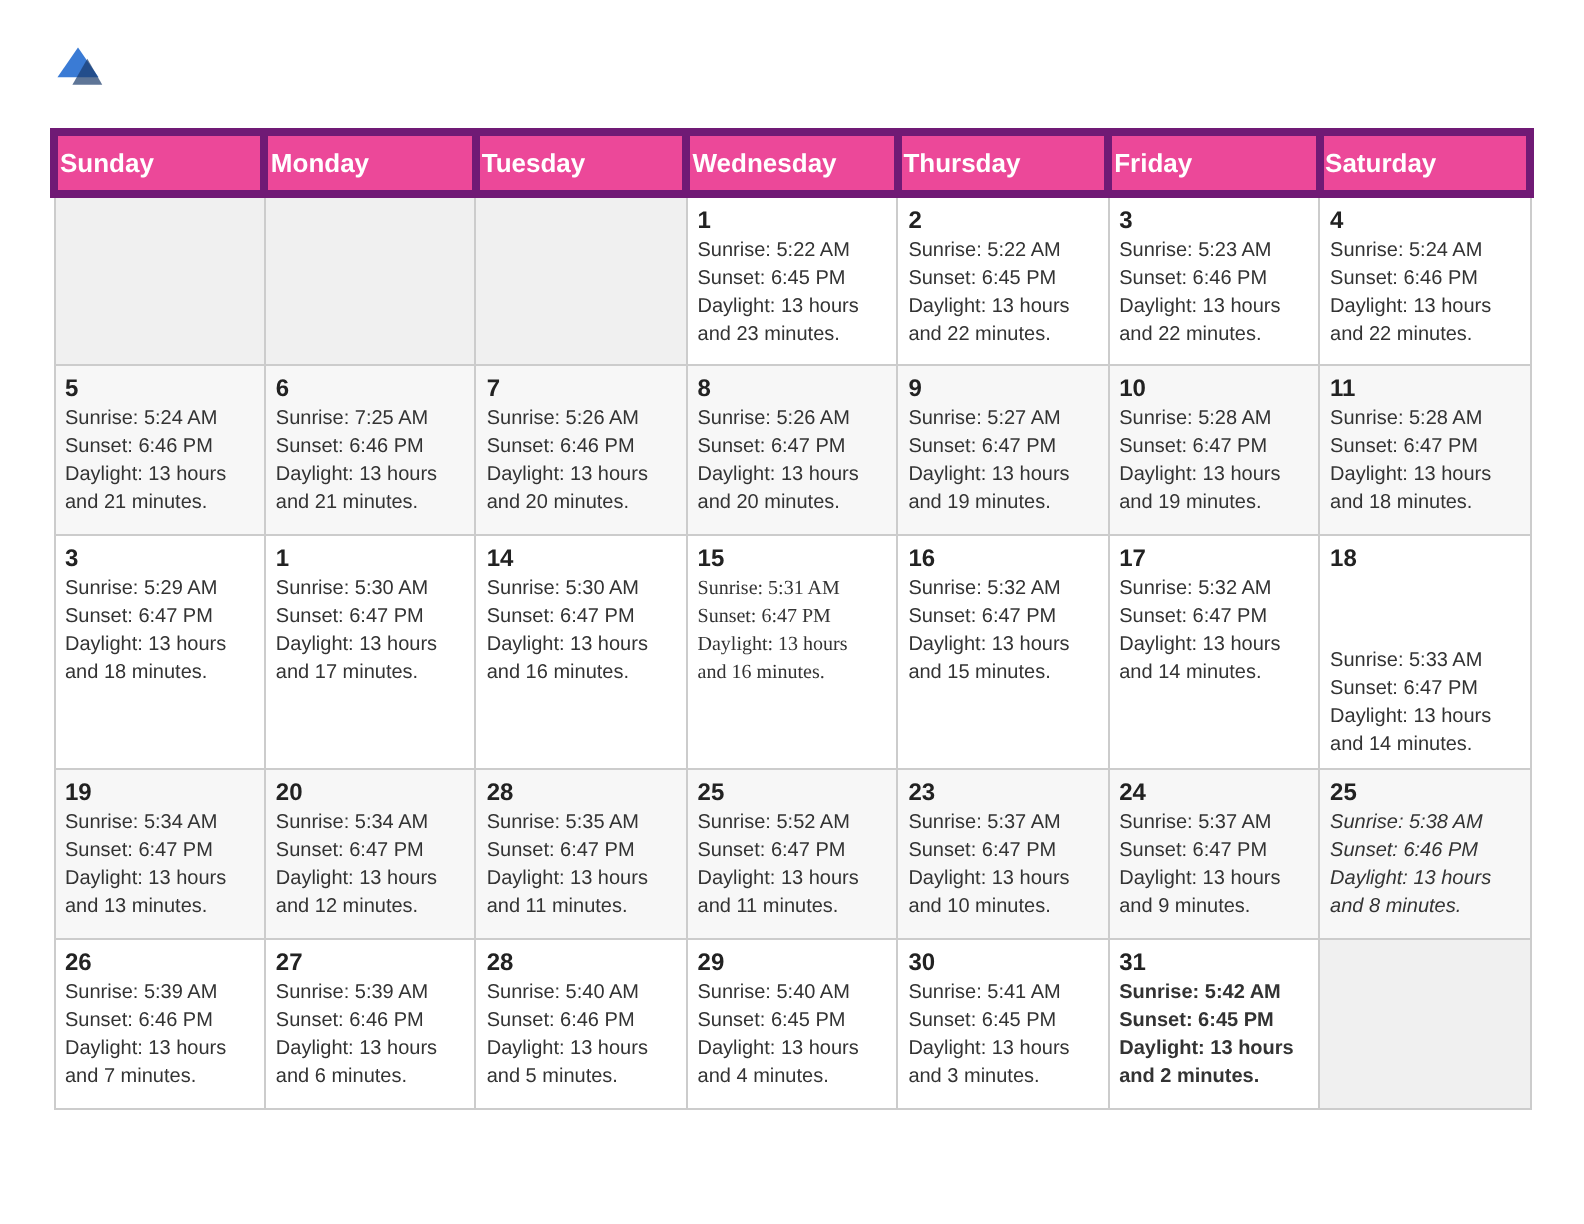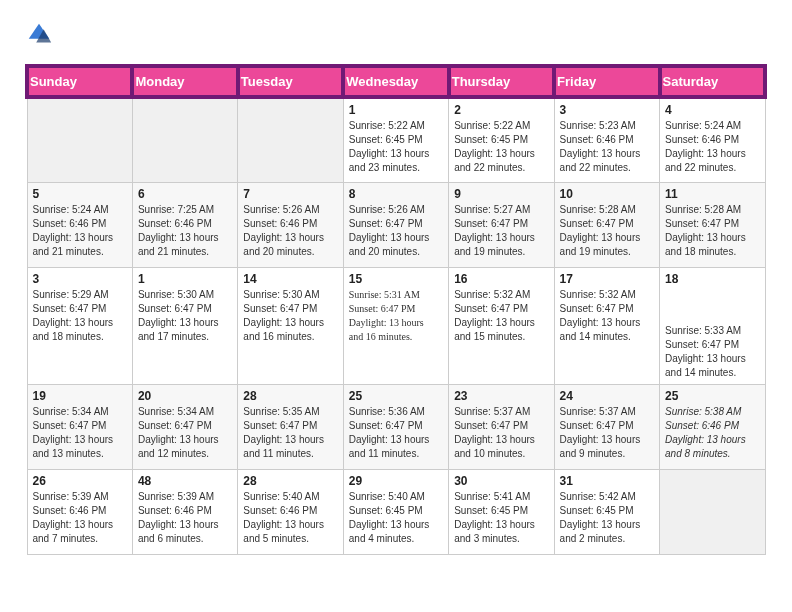--- a/index.html
+++ b/index.html
@@ -264,21 +264,21 @@
         </td>
         <td>
           <span class="day-num">28</span>
           <div class="day-info" style="white-space: pre-line;">Sunrise: 5:35 AM
 Sunset: 6:47 PM
 Daylight: 13 hours
 and 11 minutes.</div>
         </td>
         <td>
           <span class="day-num">25</span>
-          <div class="day-info" style="white-space: pre-line;">Sunrise: 5:36 AM
+          <div class="day-info" style="white-space: pre-line;">Sunrise: 5:52 AM
 Sunset: 6:47 PM
 Daylight: 13 hours
 and 11 minutes.</div>
         </td>
         <td>
           <span class="day-num">23</span>
           <div class="day-info" style="white-space: pre-line;">Sunrise: 5:37 AM
 Sunset: 6:47 PM
 Daylight: 13 hours
 and 10 minutes.</div>
@@ -300,21 +300,21 @@
       </tr>
       <tr>
         <td>
           <span class="day-num">26</span>
           <div class="day-info" style="white-space: pre-line;">Sunrise: 5:39 AM
 Sunset: 6:46 PM
 Daylight: 13 hours
 and 7 minutes.</div>
         </td>
         <td>
-          <span class="day-num">48</span>
+          <span class="day-num">27</span>
           <div class="day-info" style="white-space: pre-line;">Sunrise: 5:39 AM
 Sunset: 6:46 PM
 Daylight: 13 hours
 and 6 minutes.</div>
         </td>
         <td>
           <span class="day-num">28</span>
           <div class="day-info" style="white-space: pre-line;">Sunrise: 5:40 AM
 Sunset: 6:46 PM
 Daylight: 13 hours
@@ -329,21 +329,21 @@
         </td>
         <td>
           <span class="day-num">30</span>
           <div class="day-info" style="white-space: pre-line;">Sunrise: 5:41 AM
 Sunset: 6:45 PM
 Daylight: 13 hours
 and 3 minutes.</div>
         </td>
         <td>
           <span class="day-num">31</span>
-          <div class="day-info" style="white-space: pre-line;">Sunrise: 5:42 AM
+          <div class="day-info" style="white-space: pre-line; font-weight: bold;">Sunrise: 5:42 AM
 Sunset: 6:45 PM
 Daylight: 13 hours
 and 2 minutes.</div>
         </td>
         <td class="empty-cell"></td>
       </tr>
     </tbody>
 </table>
 
 </body></html>

